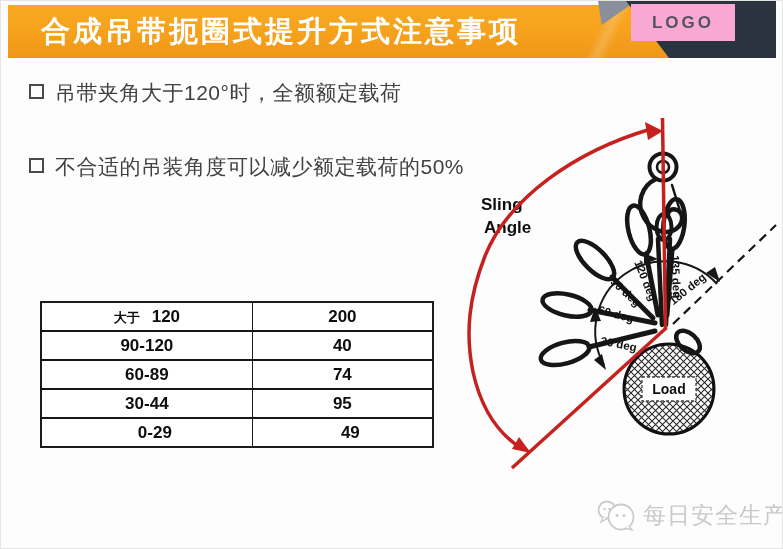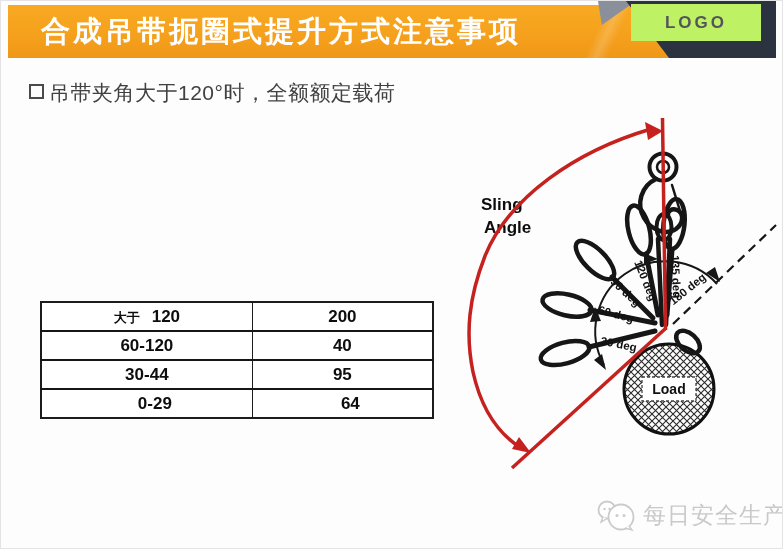--- a/index.html
+++ b/index.html
@@ -9,26 +9,26 @@
   .banner{position:absolute;left:7px;top:4px;width:700px;height:53px;
           background:linear-gradient(180deg,#f8a922 0%,#f5a01c 60%,#ef9718 100%);}
   .banner-shine{position:absolute;left:555px;top:0;width:90px;height:53px;
           background:linear-gradient(115deg,rgba(255,255,255,0) 40%,rgba(255,255,255,.18) 50%,rgba(255,255,255,0) 60%);}
   .banner-title{position:absolute;left:33px;top:0;height:53px;line-height:53px;
           color:#ffffff;font-size:29px;font-weight:bold;letter-spacing:3px;white-space:nowrap;}
   .corner-gray{position:absolute;left:597px;top:0;width:38px;height:24px;background:#8a909b;
           clip-path:polygon(0 0,100% 0,10% 100%);}
   .corner-dark{position:absolute;left:605px;top:0;width:170px;height:57px;background:#2b3340;
           clip-path:polygon(20px 0,100% 0,100% 100%,63px 100%);}
-  .logo-box{position:absolute;left:630px;top:3px;width:130px;height:37px;background:#bef264;
+  .logo-box{position:absolute;left:630px;top:3px;width:104px;height:37px;background:#f9a8d4;
           display:flex;align-items:center;justify-content:center;}
   .logo-text{color:#53545c;font-size:17px;font-weight:bold;letter-spacing:3px;}
 
   
-  .bullet{position:absolute;left:28px;display:flex;align-items:flex-start;gap:5px;}
+  .bullet{position:absolute;left:28px;display:flex;align-items:flex-start;gap:11px;}
   .bullet-1{top:78px;}
   .bullet-2{top:152px;}
   .bullet-square{width:11px;height:11px;border:2.5px solid #4a4a4a;margin-top:5px;flex:none;background:transparent;}
   .bullet-text{font-size:21px;color:#414141;letter-spacing:0.5px;white-space:nowrap;}
 
   
   .angle-table{position:absolute;left:39px;top:300px;width:394px;border-collapse:collapse;
           border:2px solid #1c1c1c;table-layout:fixed;}
   .angle-table td{border-left:1.5px solid #1c1c1c;text-align:center;vertical-align:middle;
           height:27px;padding:0;color:#0e0e0e;background:#fff;}
@@ -60,40 +60,48 @@
   <div class="corner-gray"></div>
   <div class="corner-dark"></div>
   <div class="logo-box">
     <span class="logo-text">LOGO</span>
   </div>
 
   <div class="bullet bullet-1">
     <span class="bullet-square"></span>
     <span class="bullet-text">吊带夹角大于120°时，全额额定载荷</span>
   </div>
+  <div class="bullet bullet-2">
+    <span class="bullet-square"></span>
+    <span class="bullet-text">不合适的吊装角度可以减少额定载荷的50%</span>
+  </div>
 
   <table class="angle-table">
     <tbody>
     <tr class="datarow">
       <td>
         <span class="prefix">大于</span><span>120</span>
       </td>
       <td>200</td>
     </tr>
     <tr class="datarow">
-      <td>60-120</td>
+      <td>90-120</td>
       <td>40</td>
+    </tr>
+    <tr class="datarow">
+      <td>60-89</td>
+      <td>74</td>
     </tr>
     <tr class="datarow">
       <td>30-44</td>
       <td>95</td>
     </tr>
     <tr class="datarow">
       <td>0-29</td>
-      <td>64</td>
+      <td>49</td>
     </tr>
   </tbody>
     </table>
 
   <svg class="diagram" viewBox="430 60 353 440">
     <defs>
       <pattern id="hatch" width="7" height="7" patternUnits="userSpaceOnUse">
         <path d="M0 0 L7 7 M7 0 L0 7" stroke="#2a2a2a" stroke-width="1.1"></path>
       </pattern>
     </defs>

